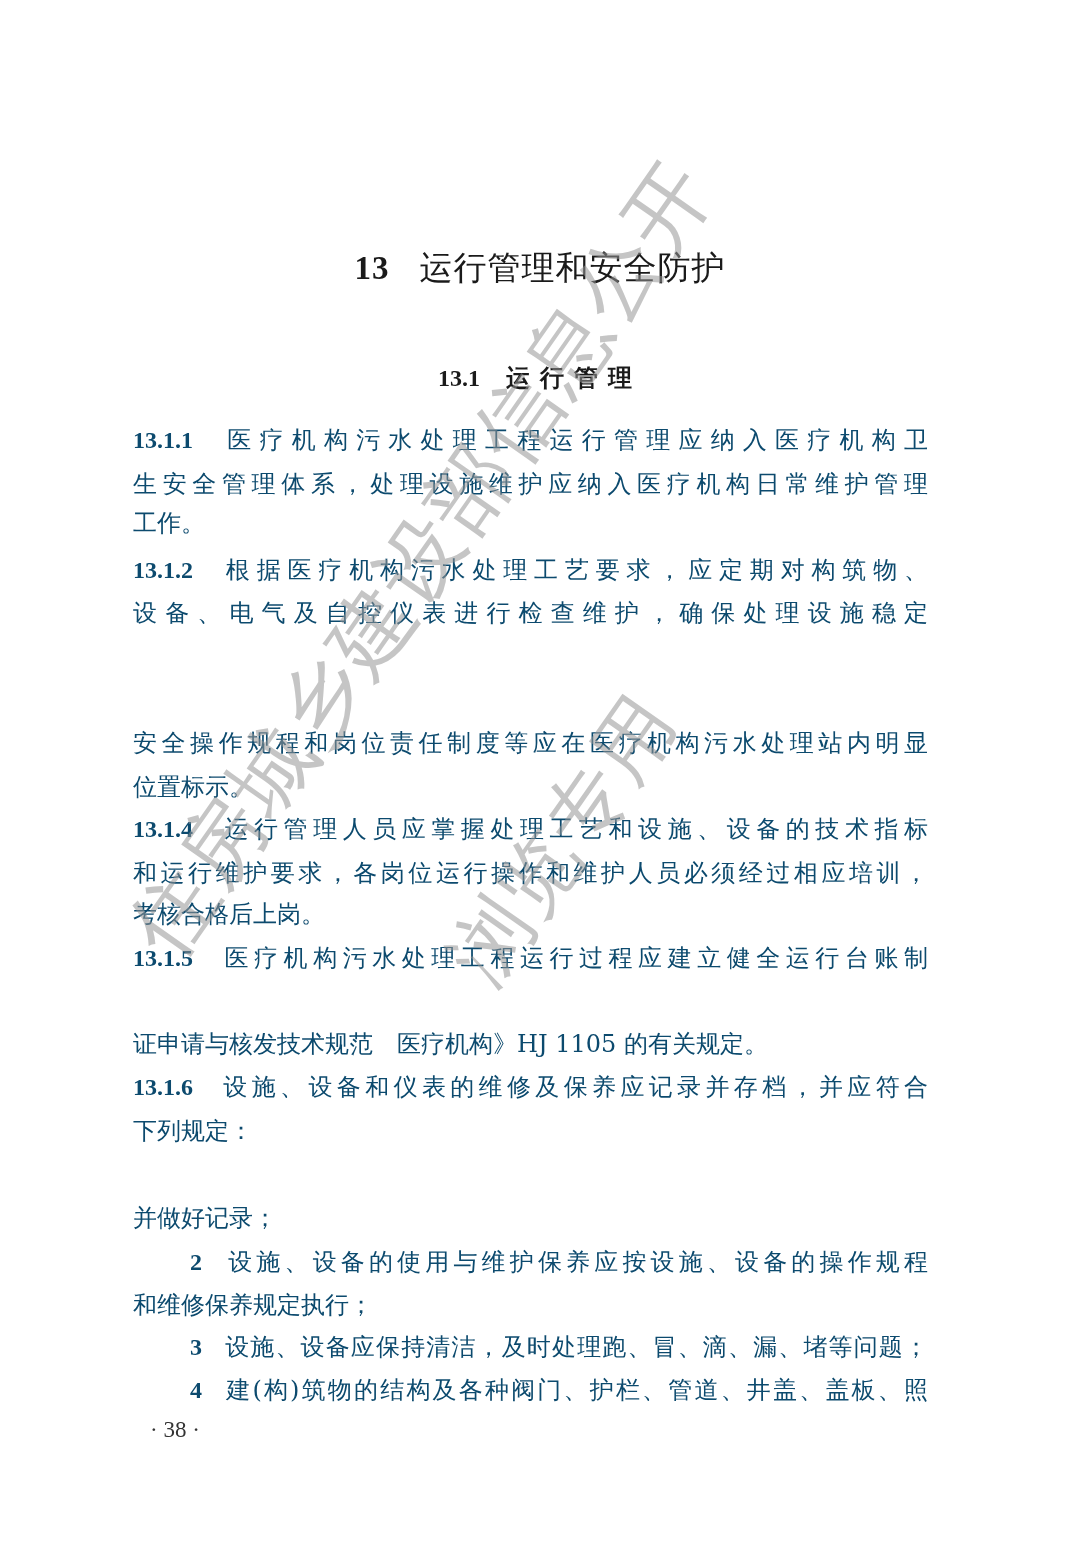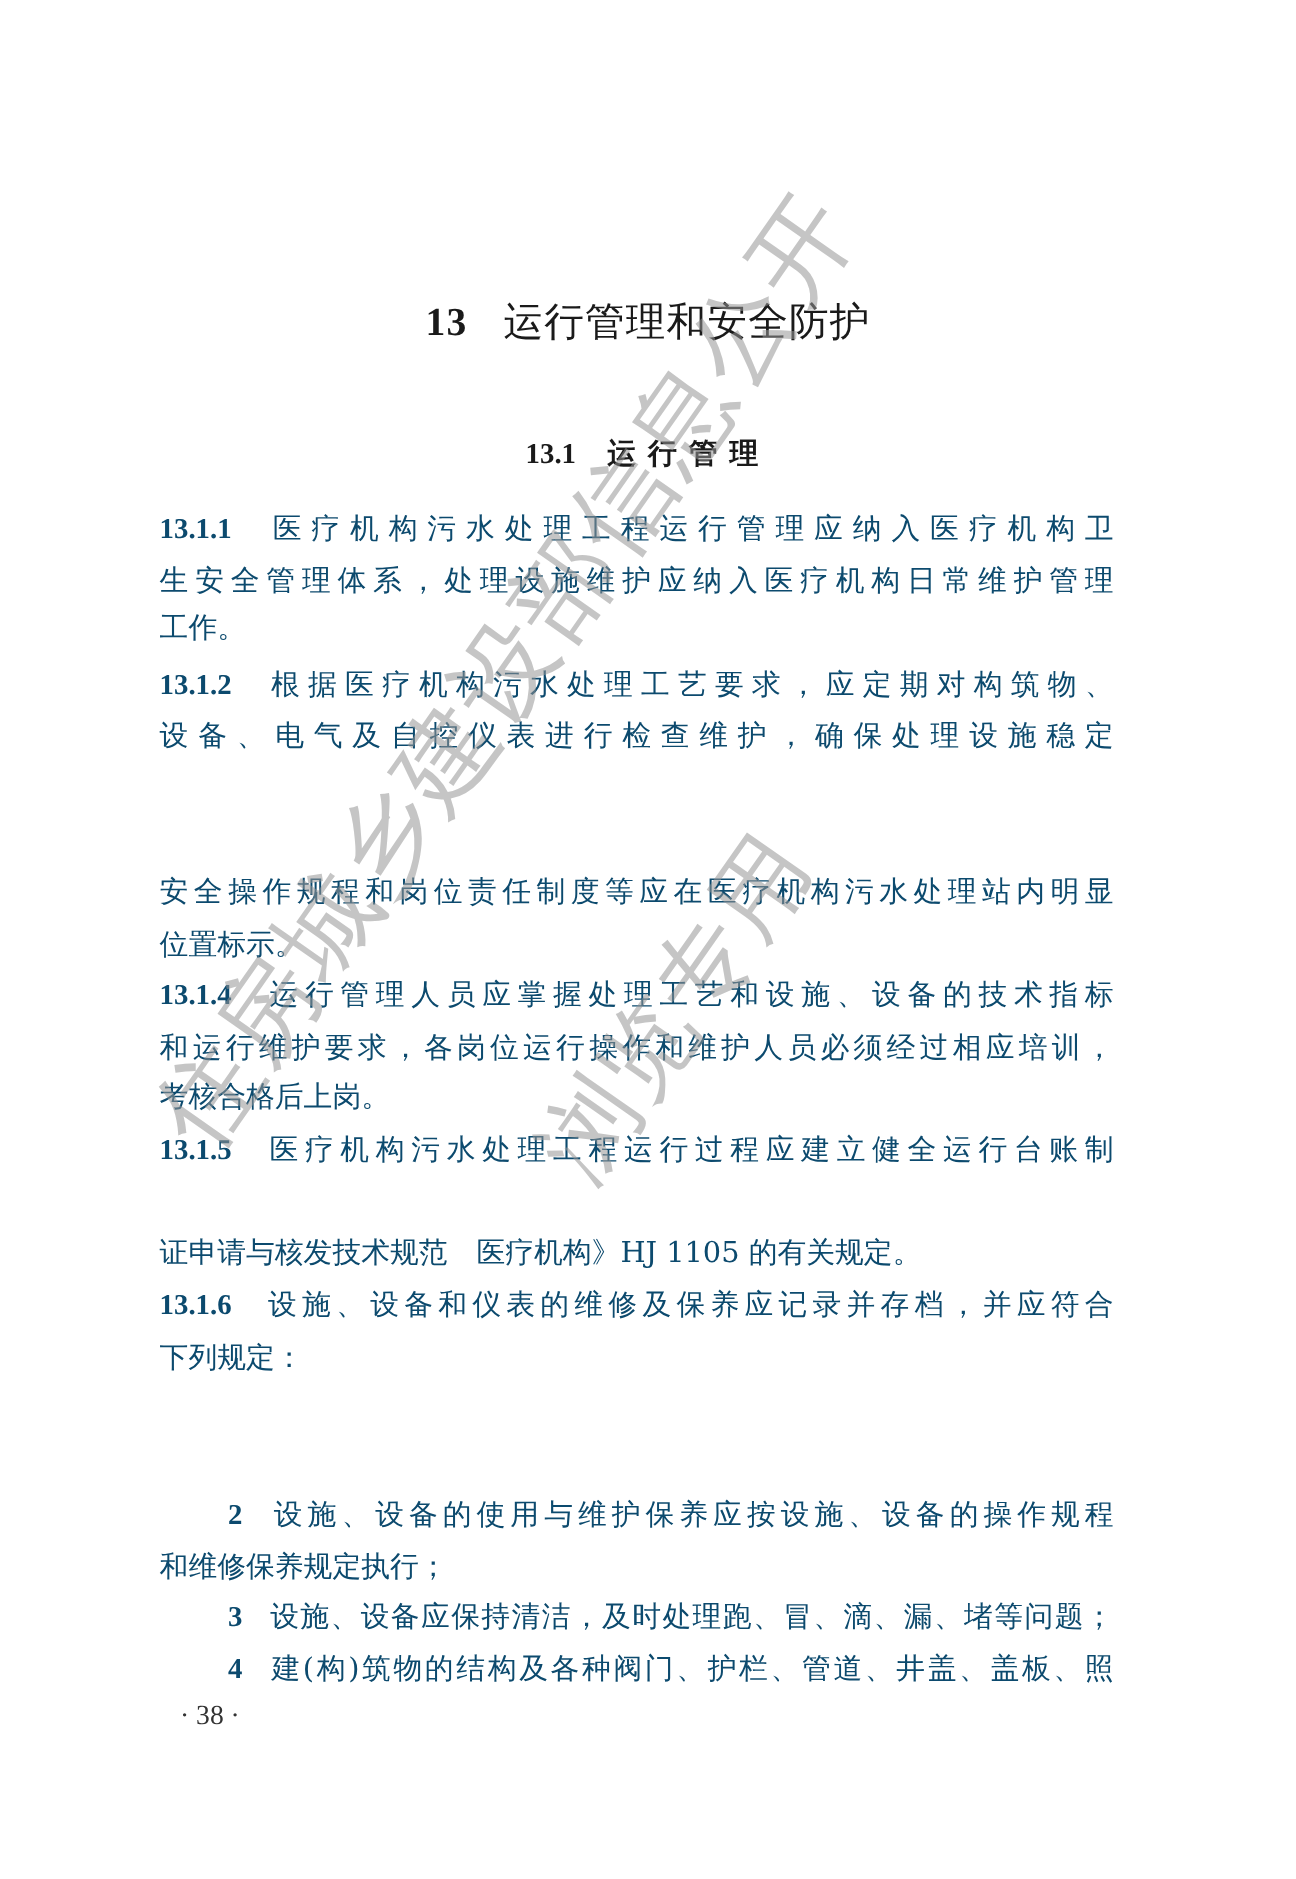--- a/index.html
+++ b/index.html
@@ -53,20 +53,21 @@
   <div class="line" style="top:814px"><span class="cl">13.1.4</span><span>运行管理人员应掌握处理工艺和设施、设备的技术指标</span></div>
   <div class="line" style="top:858px"><span>和运行维护要求，各岗位运行操作和维护人员必须经过相应培训，</span></div>
   <div class="line last" style="top:899px"><span>考核合格后上岗。</span></div>
 
   <div class="line" style="top:943px"><span class="cl">13.1.5</span><span>医疗机构污水处理工程运行过程应建立健全运行台账制</span></div>
   <div class="line last" style="top:1029px"><span>证申请与核发技术规范　医疗机构》HJ 1105 的有关规定。</span></div>
 
   <div class="line" style="top:1072px"><span class="cl">13.1.6</span><span>设施、设备和仪表的维修及保养应记录并存档，并应符合</span></div>
   <div class="line last" style="top:1116px"><span>下列规定：</span></div>
 
+  <div class="line last" style="top:1203px"><span>并做好记录；</span></div>
 
   <div class="line indent" style="top:1247px"><span class="cl">2</span><span>设施、设备的使用与维护保养应按设施、设备的操作规程</span></div>
   <div class="line last" style="top:1290px"><span>和维修保养规定执行；</span></div>
 
   <div class="line indent" style="top:1332px"><span class="cl">3</span><span>设施、设备应保持清洁，及时处理跑、冒、滴、漏、堵等问题；</span></div>
 
   <div class="line indent" style="top:1375px"><span class="cl">4</span><span>建(构)筑物的结构及各种阀门、护栏、管道、井盖、盖板、照</span></div>
 
   <div class="pageno">· 38 ·</div>
 

